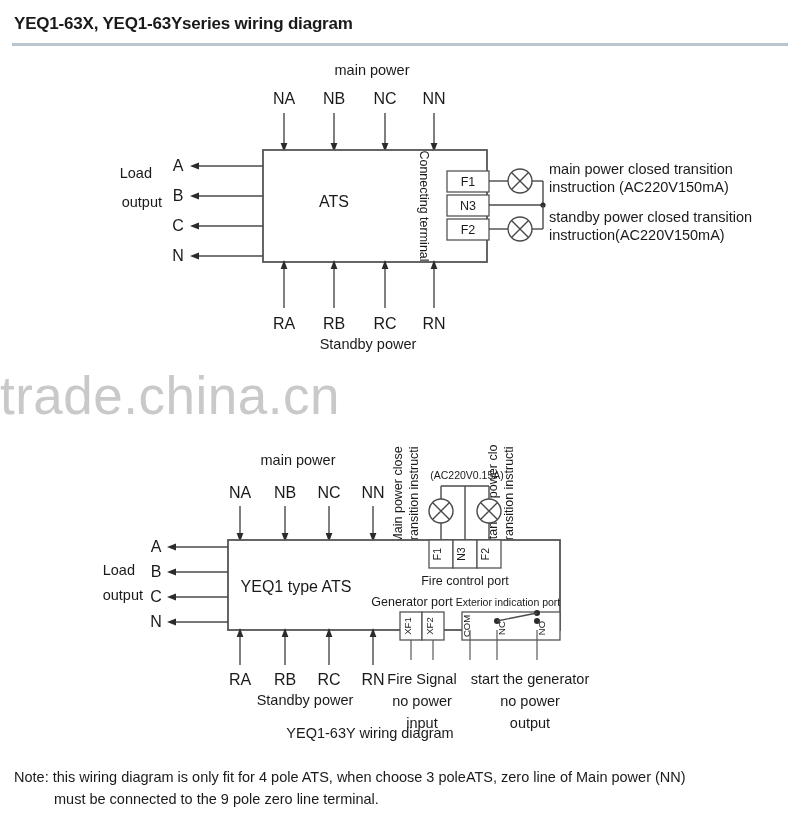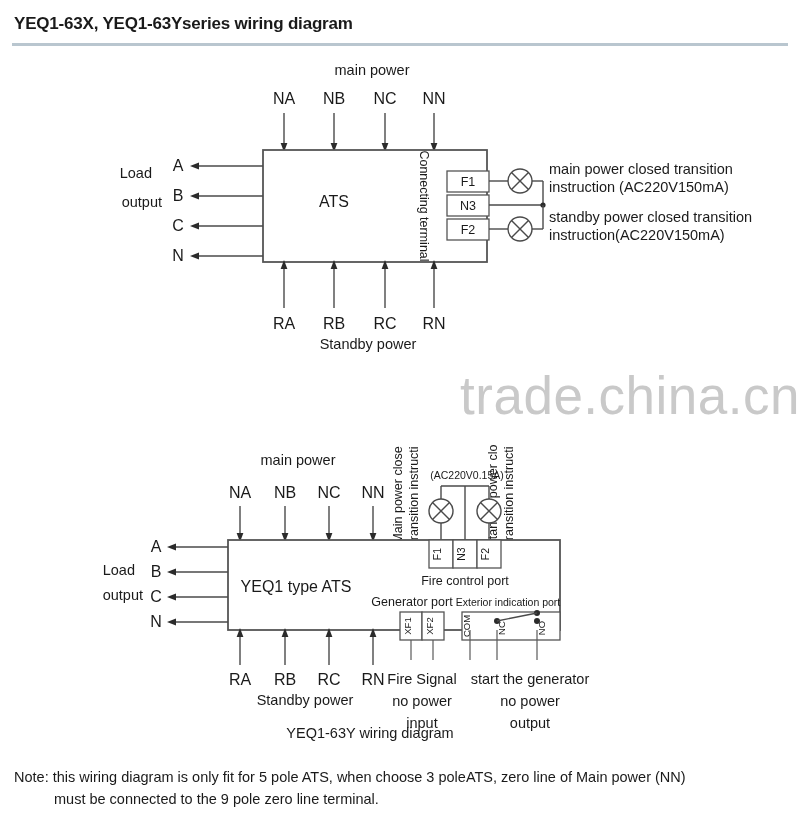--- a/index.html
+++ b/index.html
@@ -30,21 +30,21 @@
     top: 43px;
     width: 776px;
     height: 3px;
     background: #b9c6cf;
   }
   #watermark {
     position: absolute;
     left: 0;
     top: 365px;
     width: 800px;
-    text-align: right;
+    text-align: left;
     font-size: 53px;
     color: #c9c9c9;
     letter-spacing: 0.5px;
     font-family: "Liberation Sans", sans-serif;
     pointer-events: none;
     user-select: none;
   }
   svg.diagram {
     position: absolute;
     left: 0;
@@ -330,15 +330,15 @@
   <text class="t-md mid" x="422" y="308">input</text>
 
   <text class="t-md mid" x="530" y="264">start the generator</text>
   <text class="t-md mid" x="530" y="286">no power</text>
   <text class="t-md mid" x="530" y="308">output</text>
 
   <text class="t-md mid" x="370" y="318">YEQ1-63Y wiring diagram</text>
 </svg>
 
 <div id="note-block">
-  <span>Note: this wiring diagram is only fit for 5 pole ATS, when choose 3 poleATS, zero line of Main power (NN)</span>
+  <span>Note: this wiring diagram is only fit for 4 pole ATS, when choose 3 poleATS, zero line of Main power (NN)</span>
   <span class="note-indent">must be connected to the 9 pole zero line terminal.</span>
 </div>
 
 </body></html>

